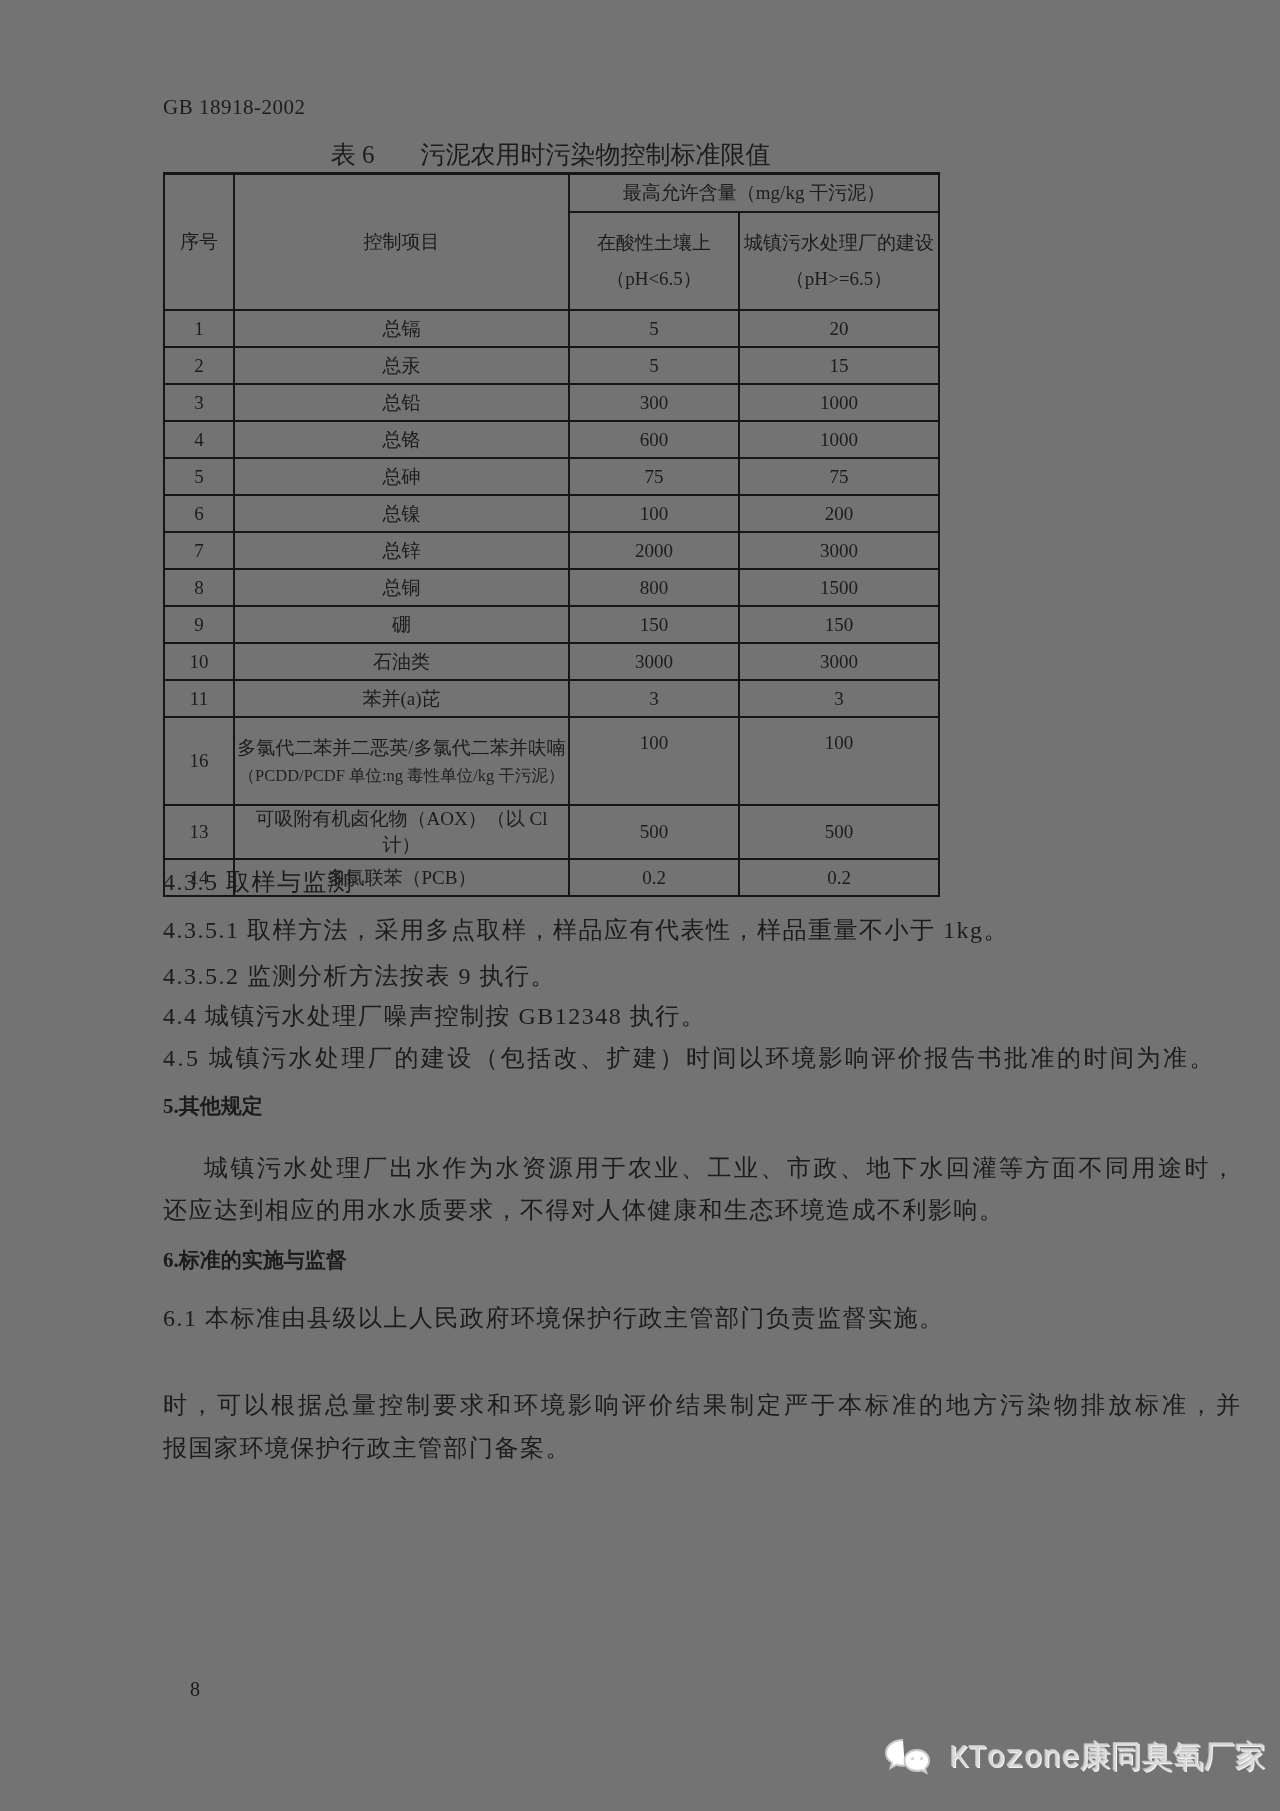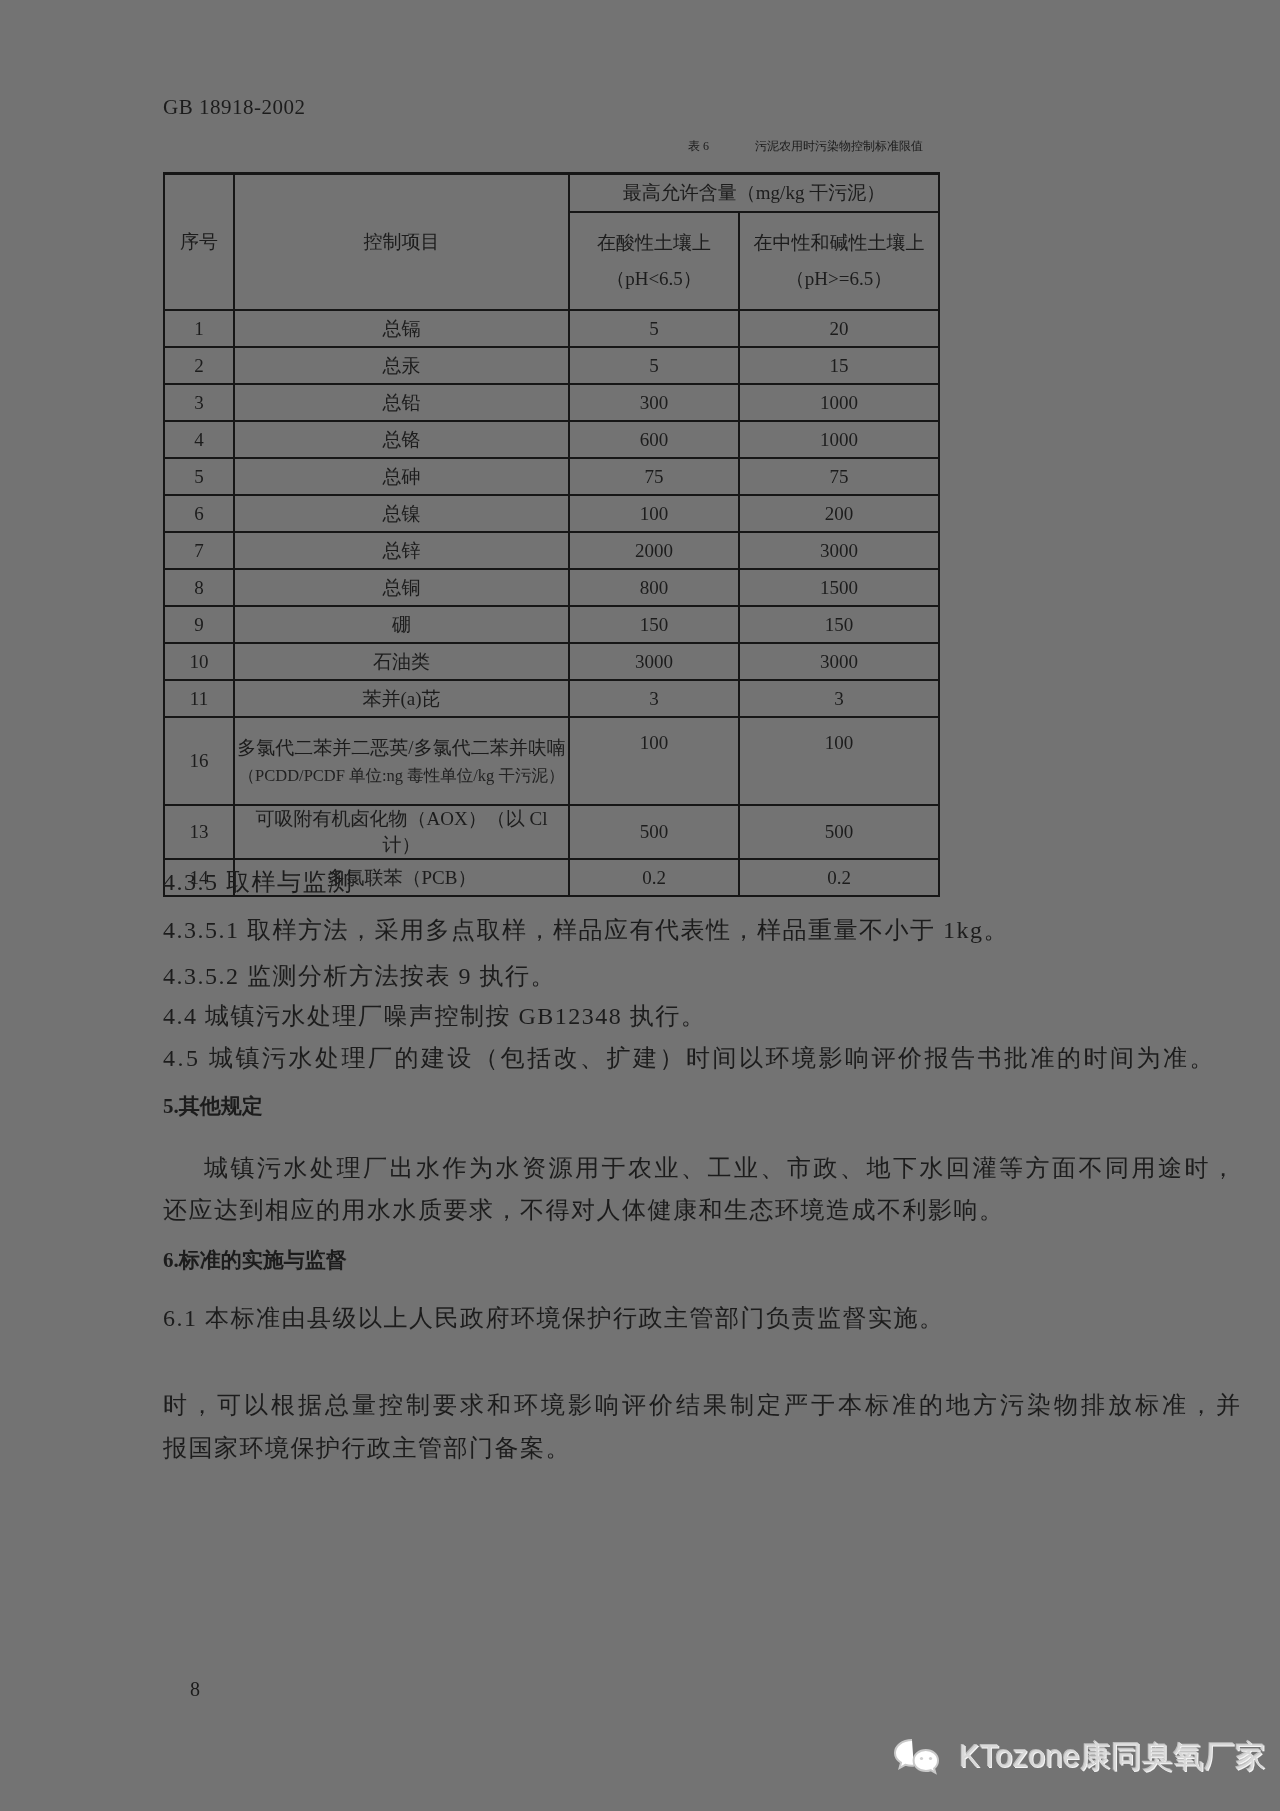--- a/index.html
+++ b/index.html
@@ -7,22 +7,22 @@
     width:1280px;height:1811px;
     font-family:"Liberation Serif","DejaVu Serif",serif;
     color:#1c1c1c;
     position:relative;
   }
   .page{position:absolute;left:0;top:0;width:1280px;height:1811px;overflow:hidden;background:#737373;}
 
   .doc-code{position:absolute;left:163px;top:95px;font-size:21px;letter-spacing:0.5px;}
 
   .table-title{
-    position:absolute;left:148px;top:138px;width:775px;
-    text-align:right;font-size:12px;
+    position:absolute;left:163px;top:138px;width:775px;
+    text-align:center;font-size:25px;
   }
   .table-title .tno{margin-right:46px;}
 
   table.limits{
     position:absolute;left:163px;top:172px;
     border-collapse:collapse;table-layout:fixed;width:775px;
     font-size:19px;text-align:center;
   }
   table.limits td,table.limits th{
     border:2px solid #161616;
@@ -47,21 +47,21 @@
   .sp2{letter-spacing:2.5px;}
   .sp3{letter-spacing:3px;}
 
   .page-number{position:absolute;left:190px;top:1678px;font-size:20px;}
 
   .watermark{
     position:absolute;right:14px;top:1736px;
     display:flex;align-items:center;gap:16px;
     color:#d9d9d9;
     font-size:31px;
-    font-family:Liberation Sans, sans-serif;
+    font-family:Liberation Mono, monospace;
     text-shadow:1px 1px 0 #f5f5f5, -1px -1px 0 #bdbdbd;
     white-space:nowrap;
   }
   .watermark svg{display:block;}
 </style>
 </head>
 <body>
 
 <div class="page">
 
@@ -83,21 +83,21 @@
         <td rowspan="2">序号</td>
         <td rowspan="2">控制项目</td>
         <td colspan="2">最高允许含量（mg/kg 干污泥）</td>
       </tr>
       <tr class="hrow2">
         <td class="hdr-two-line">
           <span>在酸性土壤上</span>
           <span class="sub">（pH&lt;6.5）</span>
         </td>
         <td class="hdr-two-line">
-          <span>在中性和碱性土壤上</span>
+          <span>城镇污水处理厂的建设</span>
           <span class="sub">（pH&gt;=6.5）</span>
         </td>
       </tr>
 
       <tr class="brow">
         <td>1</td>
         <td>总镉</td>
         <td>5</td>
         <td>20</td>
       </tr>

